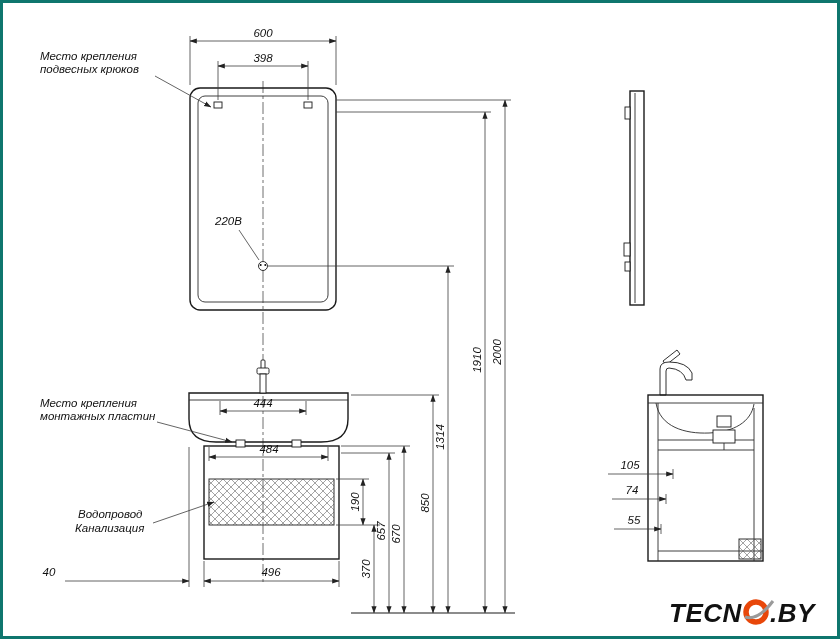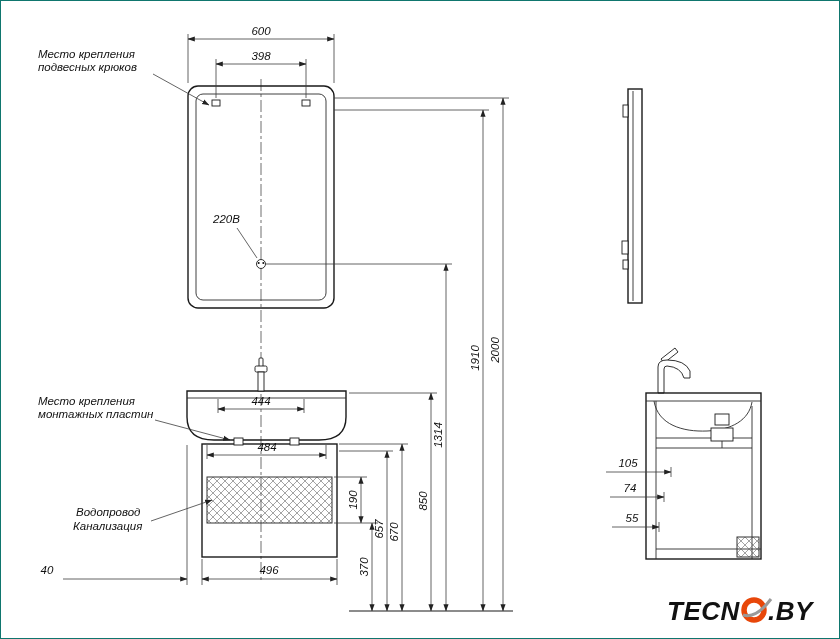--- a/index.html
+++ b/index.html
@@ -1,18 +1,18 @@
 <!DOCTYPE html>
 <html><head>
 <meta charset="utf-8">
 <style>
   html,body{margin:0;padding:0;background:#e9e9e9;}
   .page{
     width:840px;height:639px;background:#ffffff;position:relative;
-    box-sizing:border-box;border:1px solid #0f766e;overflow:hidden;
+    box-sizing:border-box;border:3px solid #0f766e;overflow:hidden;
     font-family:"Liberation Sans",sans-serif;
   }
   svg{display:block;}
   .ol{fill:none;stroke:#1a1a1a;stroke-width:1.4;}
   .o2{fill:none;stroke:#2a2a2a;stroke-width:0.9;}
   .th{fill:none;stroke:#3c3c3c;stroke-width:0.8;}
   .cl{fill:none;stroke:#4a4a4a;stroke-width:0.8;stroke-dasharray:12 3 3 3;}
   .wf{fill:#ffffff;stroke:#1a1a1a;stroke-width:0.9;}
   .hst{stroke:#333333;stroke-width:1;}
   text{font-family:"Liberation Sans",sans-serif;fill:#111111;}

